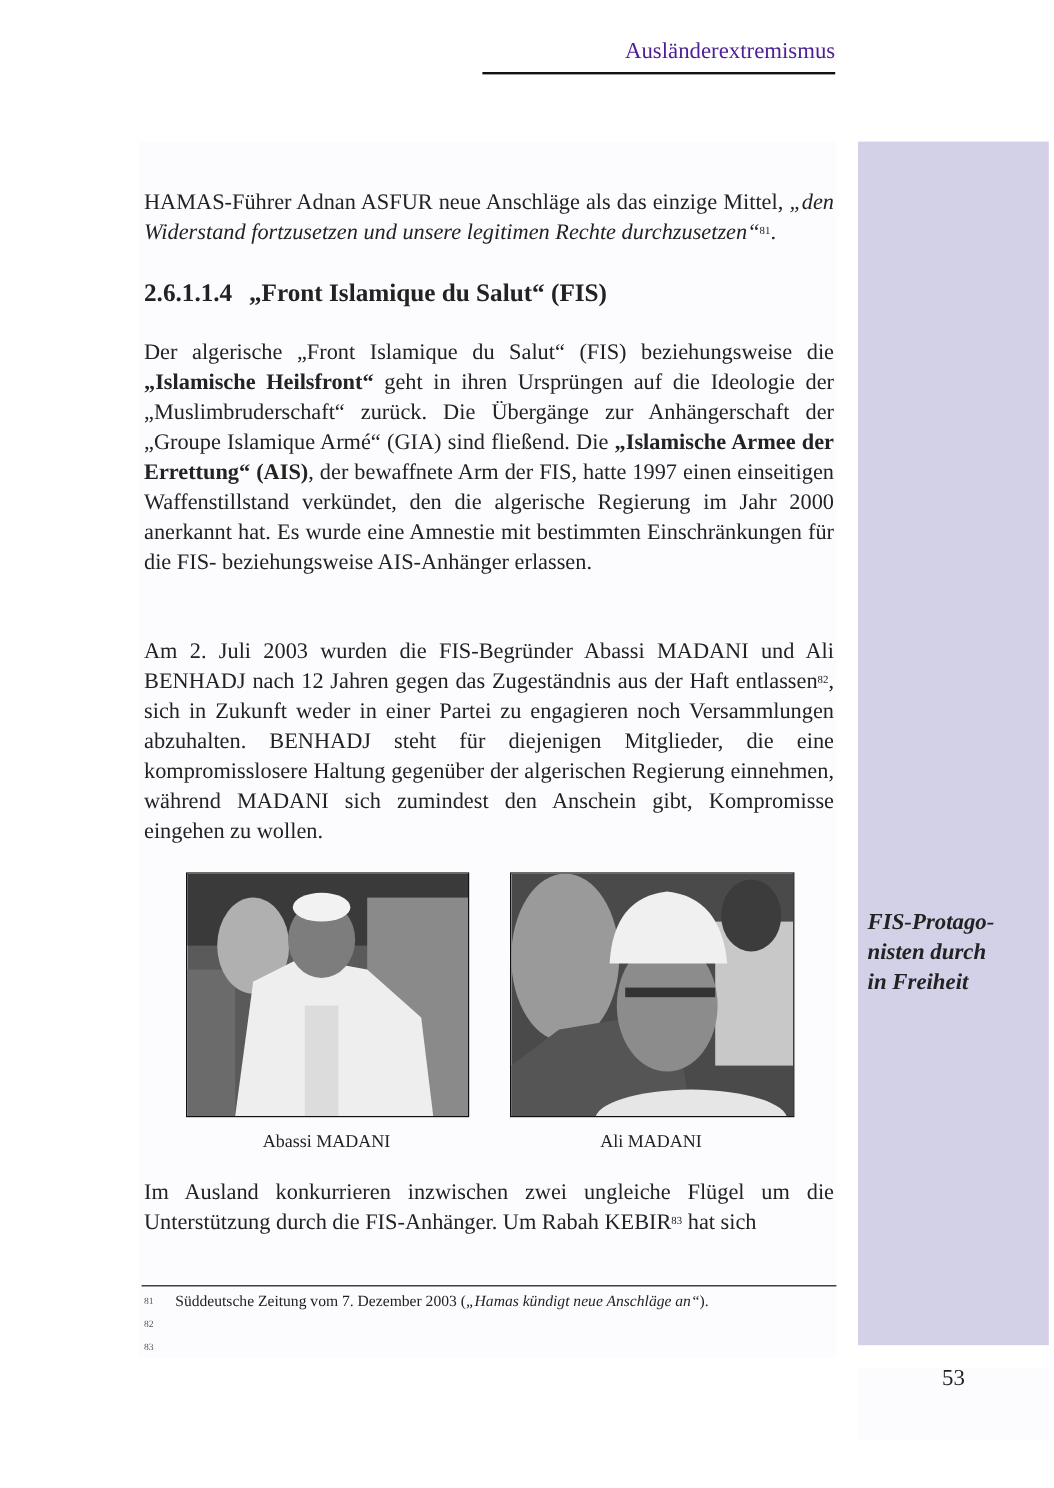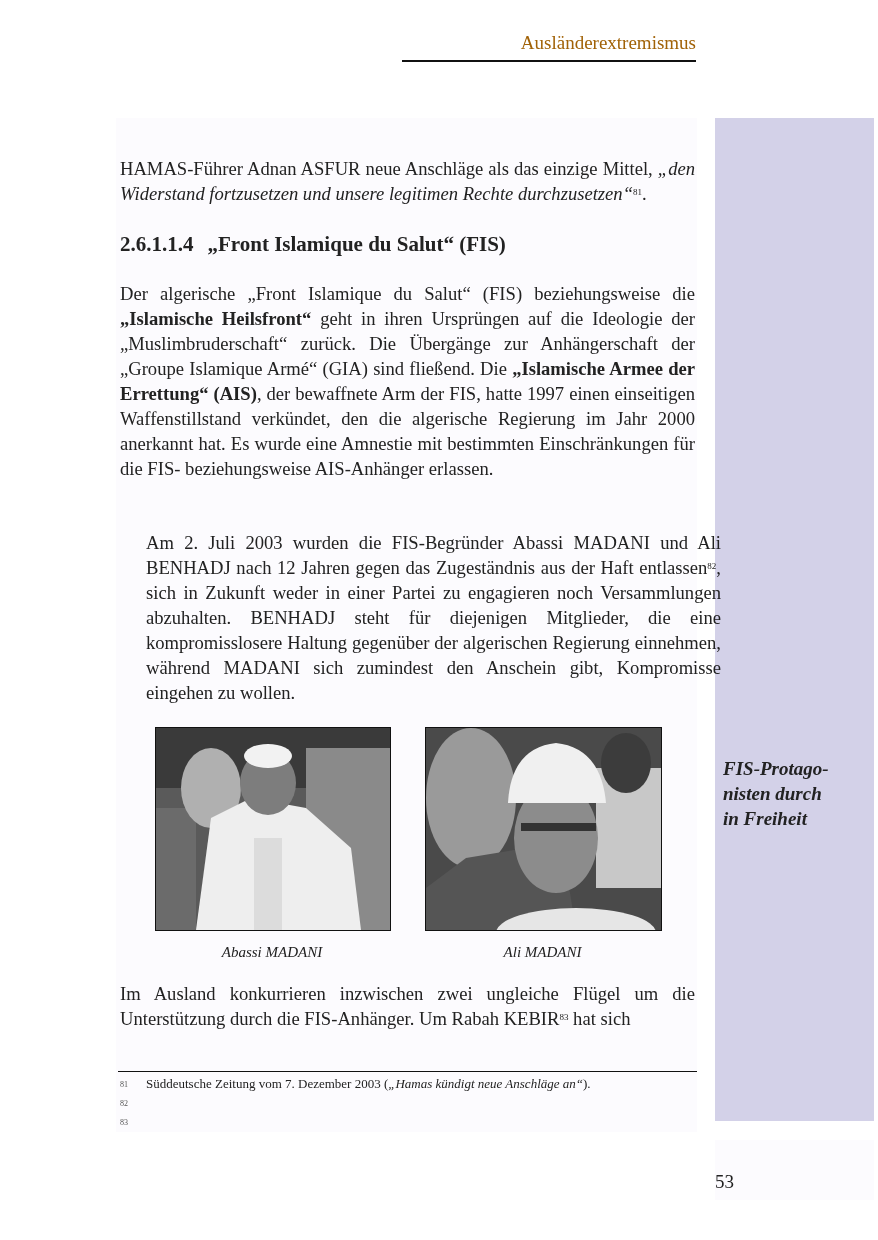--- a/index.html
+++ b/index.html
@@ -1,32 +1,32 @@
 <!DOCTYPE html>
 <html><head>
 <meta charset="utf-8">
 <style>
   html, body { margin:0; padding:0; }
   body { width:878px; height:1240px; background:#ffffff; position:relative; overflow:hidden;
          font-family:"Liberation Serif", "DejaVu Serif", serif; color:#222; }
   .header { position:absolute; left:402px; top:30px; width:294px; text-align:right;
-            font-size:19px; color:#a16207; padding-bottom:4px; border-bottom:2px solid #111; line-height:26px; }
+            font-size:19px; color:#4c1d95; padding-bottom:4px; border-bottom:2px solid #111; line-height:26px; }
   .main-bg { position:absolute; left:116px; top:118px; width:581px; height:1014px; background:#fcfbfe; }
   .sidebar { position:absolute; left:715px; top:118px; width:159px; height:1003px; background:#d3d1e8; }
   .pagebox { position:absolute; left:715px; top:1140px; width:159px; height:60px; background:#fcfbfe; }
-  .pagenum { position:absolute; left:715px; top:1138px; width:159px; font-size:19px; color:#222;margin-top:33px; }
+  .pagenum { position:absolute; left:715px; top:1138px; width:159px; text-align:center; font-size:19px; color:#222; }
   .margin-note { position:absolute; left:723px; top:730px; width:140px; font-size:19px; font-weight:bold;
                  font-style:italic; line-height:25px; color:#222;margin-top:26px; }
   .text { position:absolute; left:120px; width:575px; font-size:18.6px; line-height:25px; text-align:justify; }
   .text p { margin:0; }
   .h4 { position:absolute; left:120px; top:232px; font-size:21px; font-weight:bold; line-height:25px; }
   .h4 .num { margin-right:14px; }
   sup { font-size:9px; vertical-align:top; position:relative; top:-1px; }
   .photo { position:absolute; border:1px solid #111; overflow:hidden; }
-  .caption { position:absolute; font-size:15px; font-style:italic; text-align:center; color:#222; }
+  .caption { position:absolute; font-size:15px; text-align:center; color:#222; }
   .fn-rule { position:absolute; left:118px; top:1071px; width:579px; height:1px; background:#111; }
   .footnotes { position:absolute; left:120px; top:1075px; width:580px; font-size:13px; line-height:18px; }
   .fn { display:flex; }
   .fn .fnum { width:26px; font-size:8px; color:#555; padding-top:1px; }
 </style>
 </head>
 <body>
 
 <div class="header">Ausländerextremismus</div>
 
@@ -46,21 +46,21 @@
 </div>
 
 <div class="h4">
   <span class="num">2.6.1.1.4</span><span>„Front Islamique du Salut“ (FIS)</span>
 </div>
 
 <div class="text" style="top:281px;">
   <p><span>Der algerische „Front Islamique du Salut“ (FIS) beziehungsweise die </span><b>„Islamische Heilsfront“</b><span> geht in ihren Ursprüngen auf die Ideologie der „Muslimbruderschaft“ zurück. Die Übergänge zur Anhängerschaft der „Groupe Islamique Armé“ (GIA) sind fließend. Die </span><b>„Islamische Armee der Errettung“ (AIS)</b><span>, der bewaffnete Arm der FIS, hatte 1997 einen einseitigen Waffenstillstand verkündet, den die algerische Regierung im Jahr 2000 anerkannt hat. Es wurde eine Amnestie mit bestimmten Einschränkungen für die FIS- beziehungsweise AIS-Anhänger erlassen.</span></p>
 </div>
 
-<div class="text" style="top:530px;margin-left:26px;">
+<div class="text" style="top:530px;">
   <p><span>Am 2. Juli 2003 wurden die FIS-Begründer Abassi MADANI und Ali BENHADJ nach 12 Jahren gegen das Zugeständnis aus der Haft entlassen</span><sup>82</sup><span>, sich in Zukunft weder in einer Partei zu engagieren noch Versammlungen abzuhalten. BENHADJ steht für diejenigen Mitglieder, die eine kompromisslosere Haltung gegenüber der algerischen Regierung einnehmen, während MADANI sich zumindest den Anschein gibt, Kompromisse eingehen zu wollen.</span></p>
 </div>
 
 <div class="photo" style="left:155px; top:727px; width:234px; height:202px;">
   <svg width="234" height="202" viewBox="0 0 234 202">
     <rect width="234" height="202" fill="#5a5a5a"></rect>
     <rect x="0" y="0" width="234" height="60" fill="#3a3a3a"></rect>
     <rect x="150" y="20" width="84" height="182" fill="#8a8a8a"></rect>
     <rect x="0" y="80" width="40" height="122" fill="#6b6b6b"></rect>
     <ellipse cx="55" cy="60" rx="30" ry="40" fill="#b0b0b0"></ellipse>

